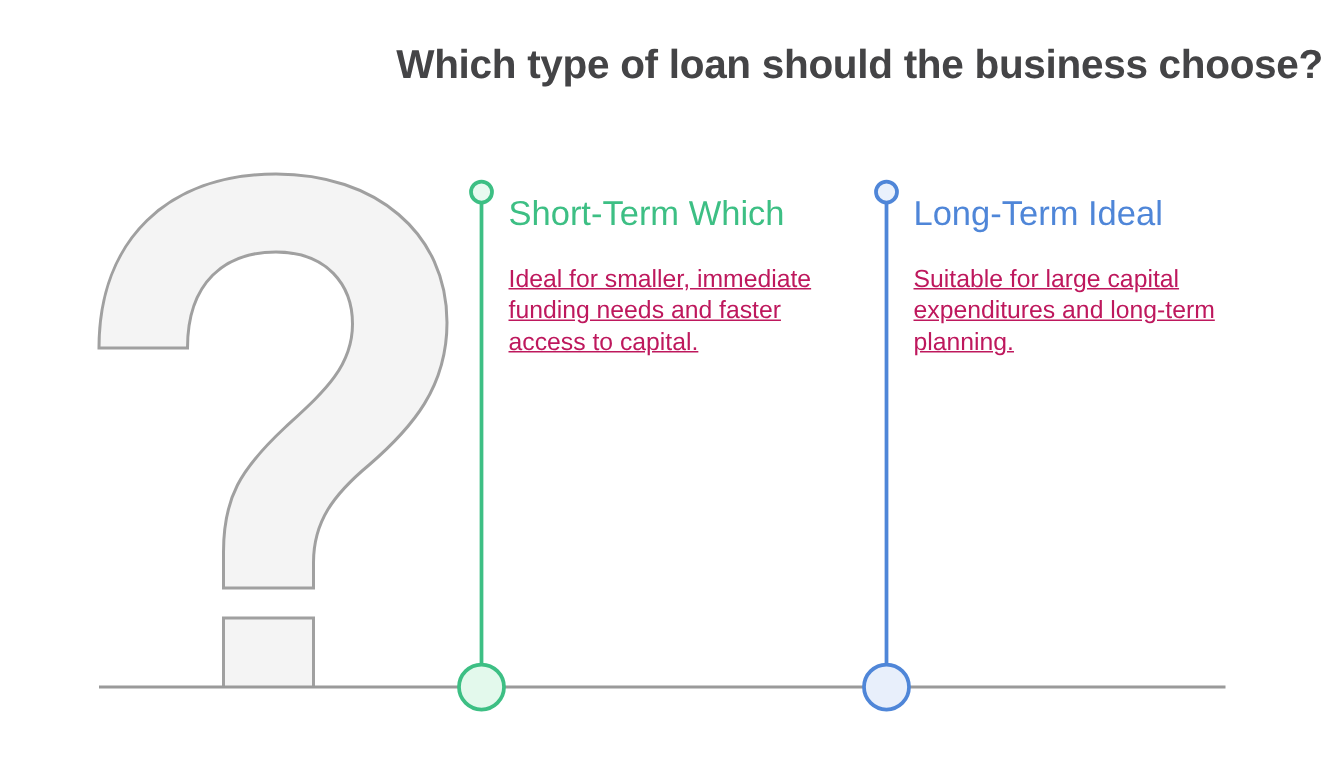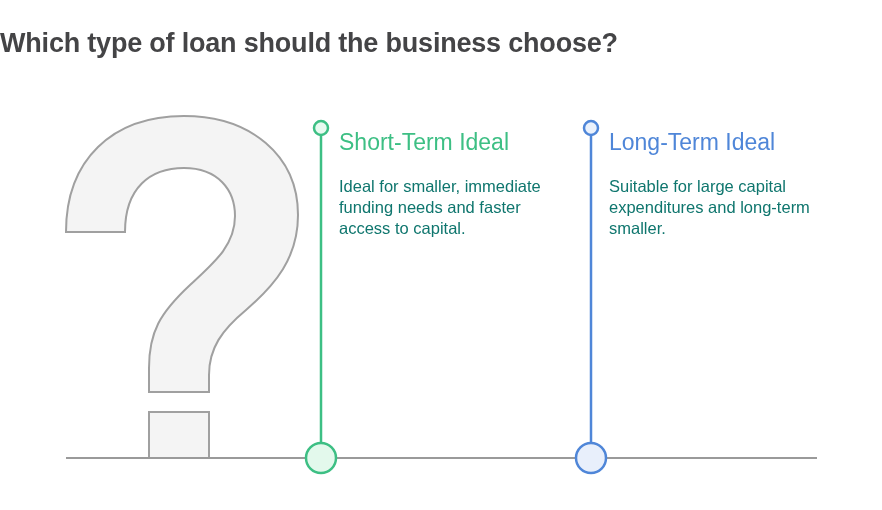--- a/index.html
+++ b/index.html
@@ -1,20 +1,20 @@
 <!DOCTYPE html>
 <html><head>
 <meta charset="utf-8">
 <style>
   html, body { margin:0; padding:0; background:#ffffff; }
   body { width:882px; height:510px; position:relative; overflow:hidden; font-family:"Liberation Sans", sans-serif; }
-  .title { position:absolute; left:0; right:0; top:28px; text-align:left; font-size:27px; font-weight:bold; color:#444446; letter-spacing:-0.2px; }
+  .title { position:absolute; left:0; right:0; top:28px; text-align:right; font-size:27px; font-weight:bold; color:#444446; letter-spacing:-0.2px; }
   svg.art { position:absolute; left:0; top:0; }
   .heading { position:absolute; font-size:23px; white-space:nowrap; }
-  .desc { position:absolute; font-size:16.5px; line-height:21px; color:#0f766e; width:210px; }
+  .desc { position:absolute; font-size:16.5px; line-height:21px; color:#be185d; width:210px;text-decoration:underline; }
 </style>
 </head>
 <body>
 
 <div class="title">Which type of loan should the business choose?</div>
 
 <svg class="art" width="882" height="510" viewBox="0 0 882 510">
 
   <g>
     <path d="M66,232 L125,232 C125,188 150,168 184,168 C218,168 235,190 235,216 C235,245 215,262 190,285 C160,313 149,332 149,368 L149,392 L209,392 L209,375 C209,348 222,330 246,310 C275,285 298,258 298,215 C298,155 250,116 184,116 C112,116 66,160 66,232 Z" fill="#f4f4f4" stroke="#a0a0a0" stroke-width="2"></path>
@@ -29,17 +29,17 @@
     <circle cx="321" cy="458" r="15" fill="#e3f9ec" stroke="#3dbf84" stroke-width="2.5"></circle>
   </g>
 
   <g>
     <line x1="591" y1="135" x2="591" y2="442" stroke="#4f86d8" stroke-width="2.5"></line>
     <circle cx="591" cy="128" r="7" fill="#eaf1fc" stroke="#4f86d8" stroke-width="2.5"></circle>
     <circle cx="591" cy="458" r="15" fill="#e8effb" stroke="#4f86d8" stroke-width="2.5"></circle>
   </g>
 </svg>
 
-<div class="heading" style="left:339px; top:129px; color:#3dbf84;">Short-Term Ideal</div>
+<div class="heading" style="left:339px; top:129px; color:#3dbf84;">Short-Term Which</div>
 <div class="desc" style="left:339px; top:176px;">Ideal for smaller, immediate funding needs and faster access to capital.</div>
 
 <div class="heading" style="left:609px; top:129px; color:#4f86d8;">Long-Term Ideal</div>
-<div class="desc" style="left:609px; top:176px;">Suitable for large capital expenditures and long-term smaller.</div>
+<div class="desc" style="left:609px; top:176px;">Suitable for large capital expenditures and long-term planning.</div>
 
 </body></html>

